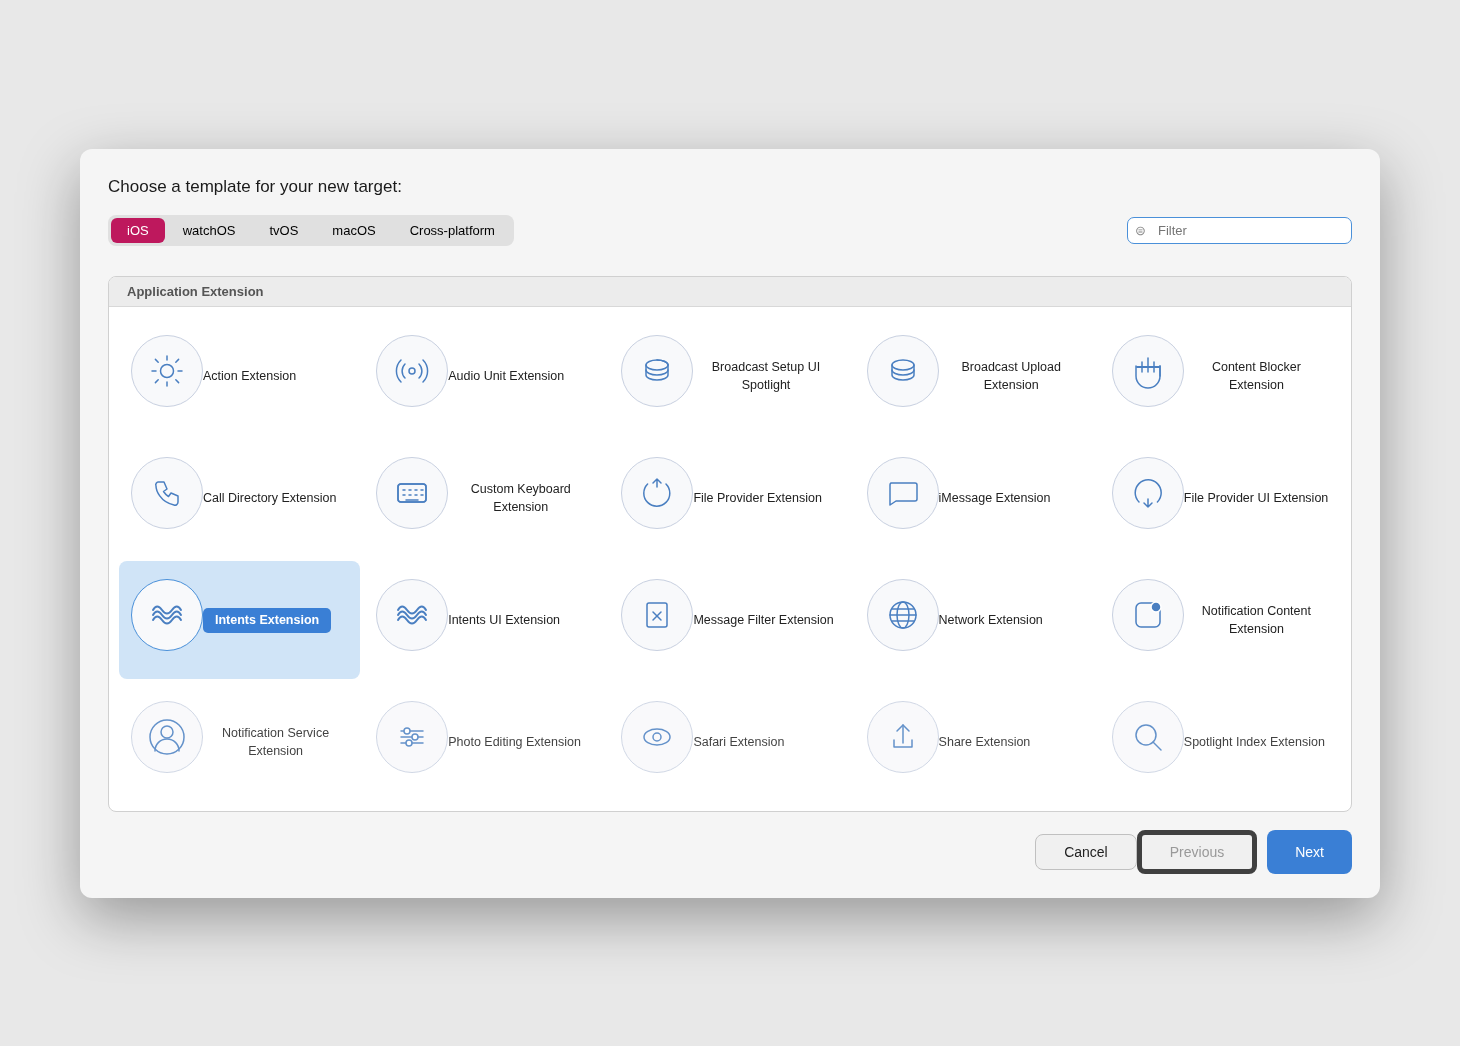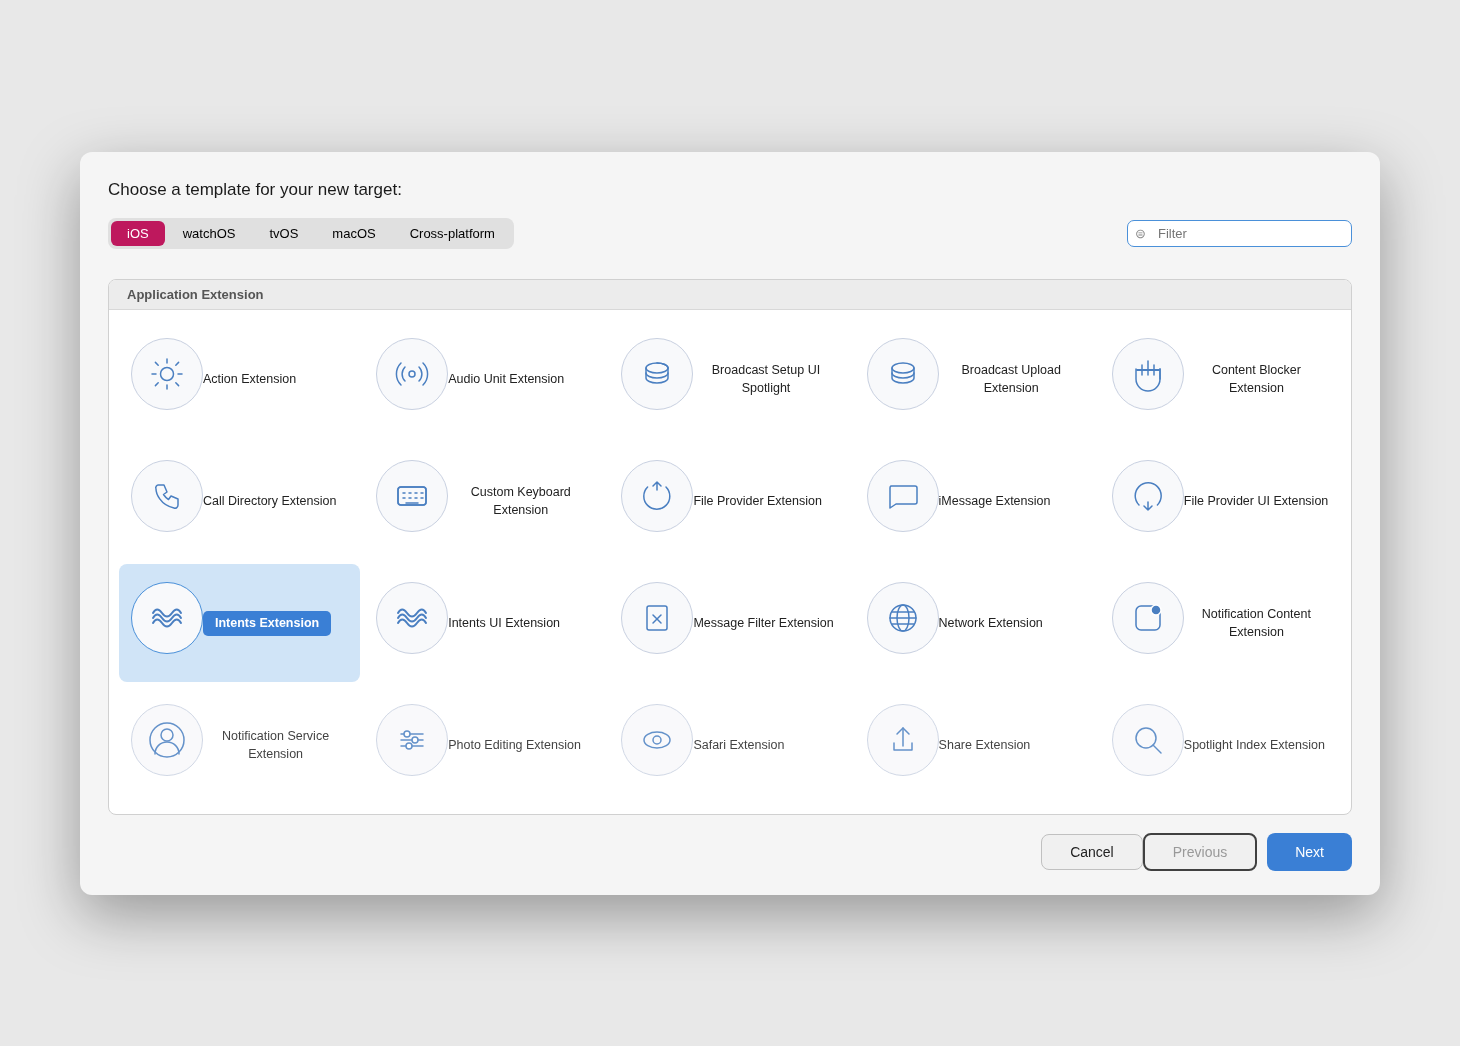--- a/index.html
+++ b/index.html
@@ -160,21 +160,21 @@
       border: none;
       outline: none;
     }
     .btn-cancel {
       background: #f0f0f0;
       border: 1px solid #c0c0c0;
       color: #222;
     }
     .btn-previous {
       background: #f0f0f0;
-      border: 2px solid #404040;
+      border: 5px solid #404040;
       color: #999;
       cursor: default;
     }
     .btn-next {
       background: #3a7fd5;
       color: #fff;
       font-weight: 500;
     }
     .footer-right {
       display: flex;

